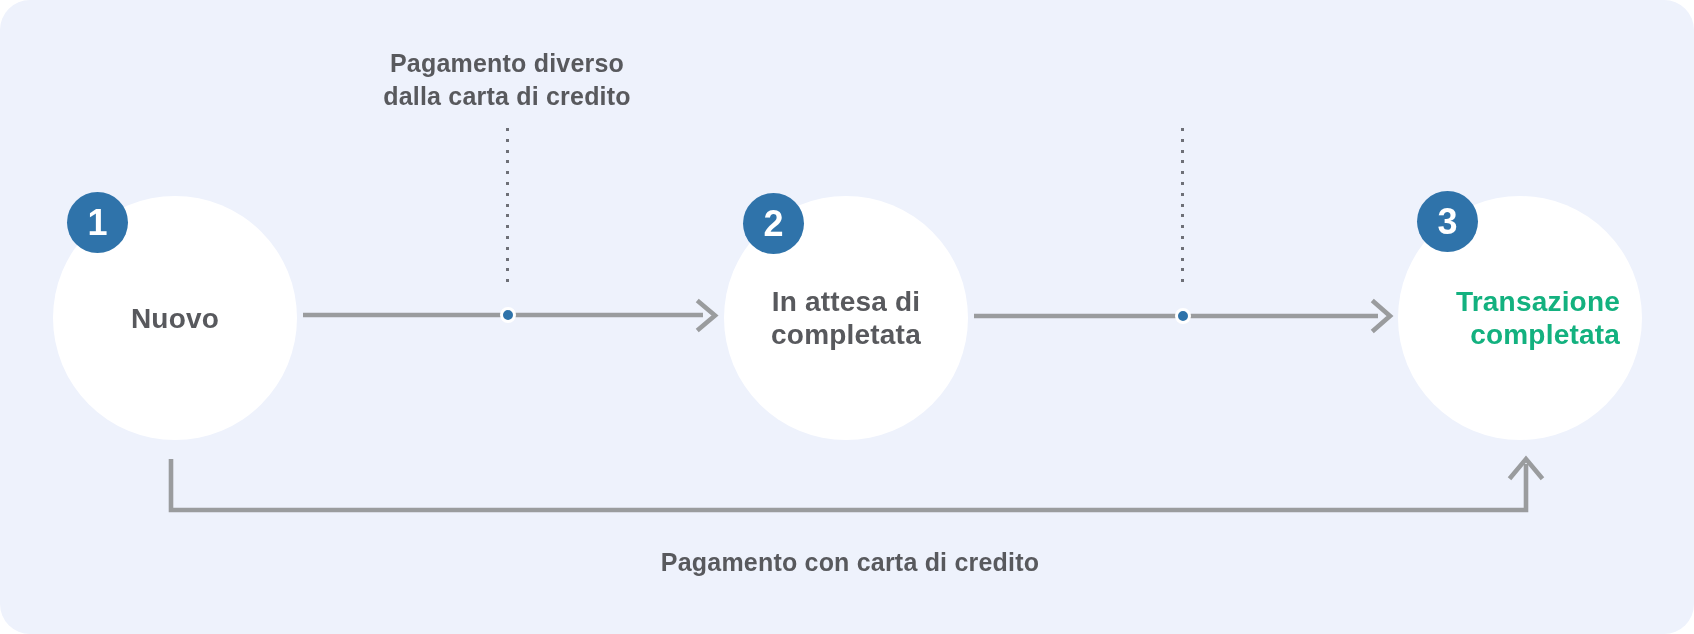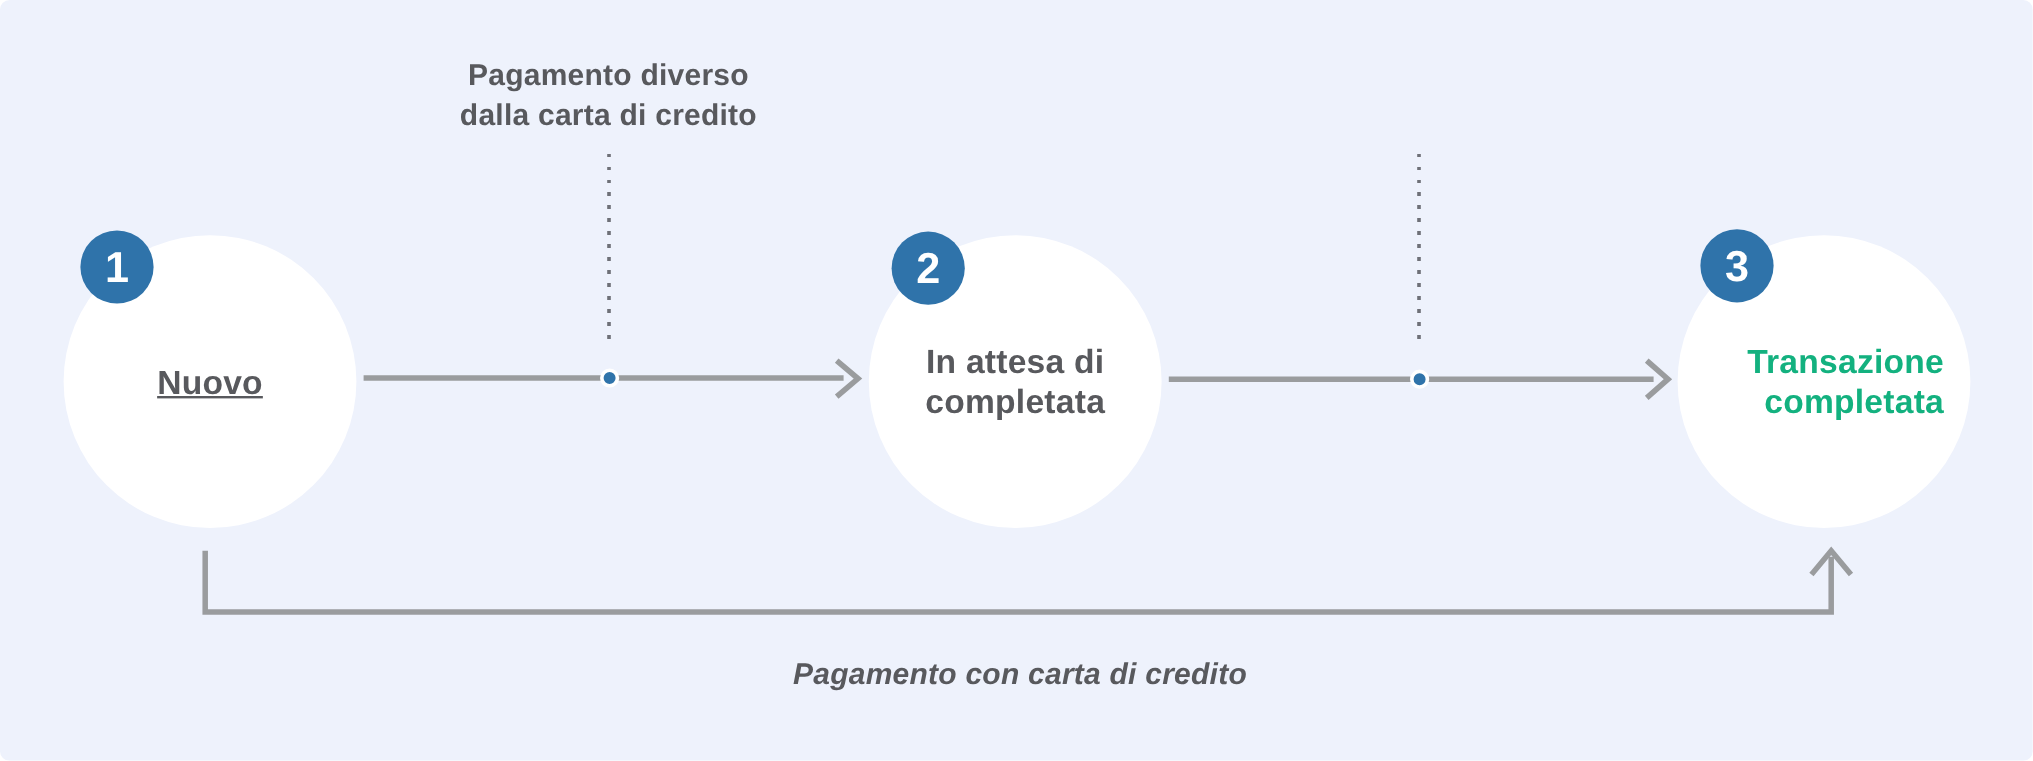--- a/index.html
+++ b/index.html
@@ -16,57 +16,57 @@
   *{margin:0;padding:0;box-sizing:border-box;}
   html,body{background:#ffffff;}
   body{
     width:1694px;height:634px;position:relative;
     font-family:"Liberation Sans","DejaVu Sans",sans-serif;
     color:var(--text);
   }
   .panel{
     position:absolute;inset:0;
     background:var(--panel-background);
-    border-radius:8px;
+    border-radius:30px;
     overflow:hidden;
   }
   .connectors{position:absolute;left:0;top:0;width:1694px;height:634px;}
   .connectors .stroke{stroke:var(--connector);stroke-width:4.6;fill:none;}
   .connectors .chevron{stroke:var(--connector);stroke-width:4.6;fill:none;stroke-linecap:square;stroke-linejoin:miter;}
   .connectors .dot-outer{fill:var(--milestone-dot);stroke:var(--step-circle);stroke-width:3;}
   .step-circle{
     position:absolute;width:244px;height:244px;border-radius:50%;
     background:var(--step-circle);
     display:flex;align-items:center;justify-content:center;text-align:center;
   }
   .step-circle .step-label{
     font-size:28px;font-weight:700;line-height:33px;color:var(--text);letter-spacing:.2px;
   }
   .step-circle.success .step-label{color:var(--success-text);}
-  .step-1{left:53px;top:196px;text-decoration:underline;}
+  .step-1{left:53px;top:196px;}
   .step-2{left:724px;top:196px;}
   .step-3{left:1398px;top:196px;text-align:right;}
   .step-2 .step-label{max-width:195px;}
   .step-3 .step-label{max-width:200px;}
   .badge{
     position:absolute;width:61px;height:61px;border-radius:50%;
     background:var(--badge);color:var(--badge-text);
     display:flex;align-items:center;justify-content:center;
     font-size:36px;font-weight:700;z-index:3;
   }
   .badge-1{left:67px;top:192px;}
   .badge-2{left:743px;top:193px;}
   .badge-3{left:1417px;top:191px;}
   .transition-label{
     position:absolute;text-align:center;
     font-size:25px;font-weight:700;line-height:33px;color:var(--text);letter-spacing:.2px;
   }
   .label-non-cc{left:377px;top:47px;width:260px;}
   .label-received{left:1030px;top:70px;width:300px;}
-  .label-cc{left:650px;top:546px;width:400px;font-style:italic;}
+  .label-cc{left:650px;top:546px;width:400px;}
   .dotted-v{
     position:absolute;width:3px;
     background-image:repeating-linear-gradient(to bottom,var(--dotted-line) 0 3px,transparent 3px 10.8px);
   }
   .dotted-1{left:506px;top:128px;height:158px;}
   .dotted-2{left:1181px;top:128px;height:158px;}
 </style>
 </head>
 <body>
 

